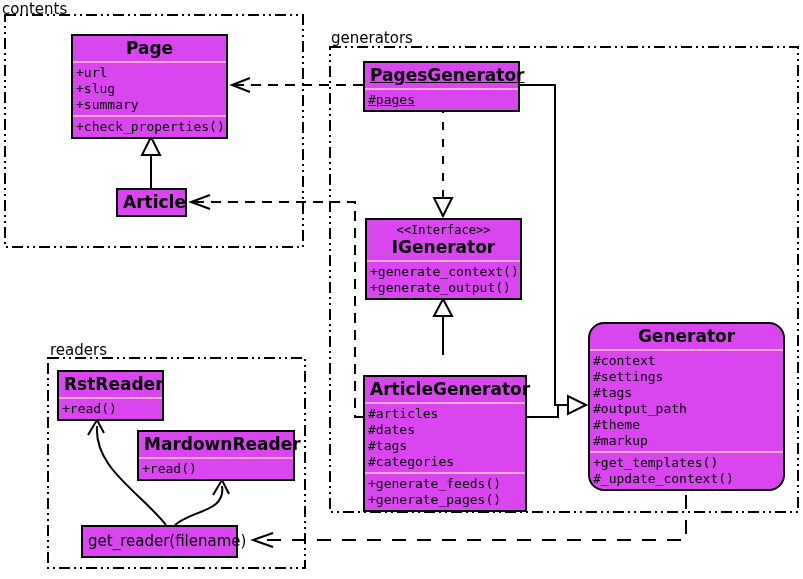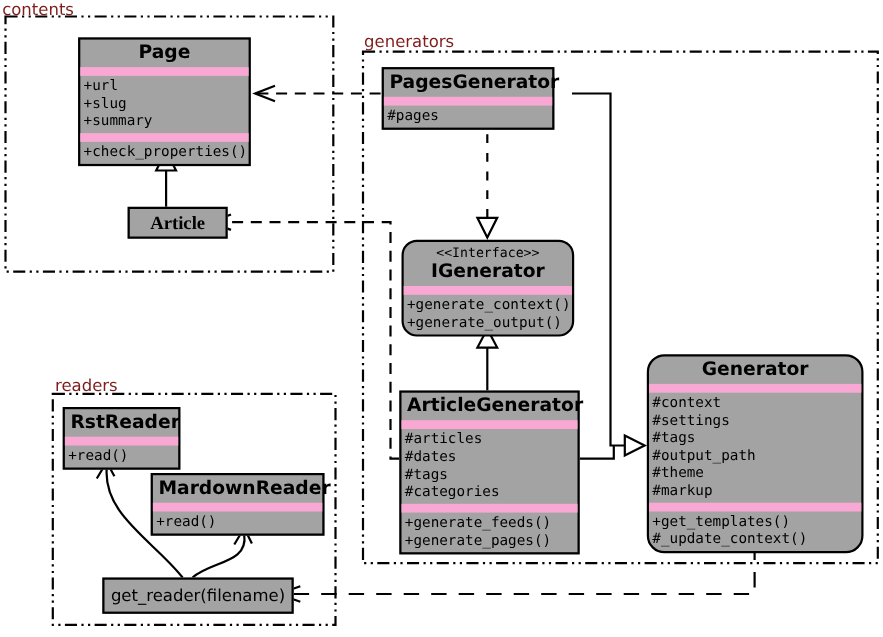--- a/index.html
+++ b/index.html
@@ -7,38 +7,38 @@
     position:relative;
     width:803px;height:579px;
     background:#ffffff;
     font-family:"DejaVu Sans","Liberation Sans",sans-serif;
     color:#000;
     overflow:hidden;
   }
   .connectors{position:absolute;left:0;top:0;z-index:1;}
   .pkg-label{
     position:absolute;z-index:3;
-    font-size:15px;line-height:18px;color:#7f1d1d;
+    font-size:15px;line-height:18px;color:#000000;
   }
   .uml-class{
     position:absolute;z-index:2;
-    background:#a3a3a3;border:2px solid #000;box-sizing:border-box;
+    background:#d946ef;border:2px solid #000;box-sizing:border-box;
   }
   .uml-title{
     padding:2px 5px;
     font-size:17px;line-height:21px;font-weight:bold;text-align:center;
     white-space:nowrap;
   }
   .uml-stereotype{
     font-family:"DejaVu Sans Mono","Liberation Mono",monospace;
     font-size:12px;line-height:14px;font-weight:normal;text-align:center;
     padding-top:3px;
   }
   .uml-sect{
-    border-top:8px solid #f9a8d4;
+    border-top:2px solid #f9a8d4;
     padding:2px 3px;
     font-family:"DejaVu Sans Mono","Liberation Mono",monospace;
     font-size:13px;
   }
   .uml-line{line-height:16px;white-space:pre;}
   .plain-box .uml-title{font-weight:normal;font-size:15px;padding:4px 5px;}
 </style>
 </head>
 <body>
 
@@ -108,41 +108,41 @@
     <div class="uml-sect">
       <div class="uml-line">+url</div>
       <div class="uml-line">+slug</div>
       <div class="uml-line">+summary</div>
     </div>
     <div class="uml-sect">
       <div class="uml-line">+check_properties()</div>
     </div>
   </div>
 
-  <div class="uml-class" style="left:116px;top:188px;width:91px;font-family:Liberation Serif, serif;">
+  <div class="uml-class" style="left:116px;top:188px;width:71px;">
     <div class="uml-title">Article</div>
   </div>
 
-  <div class="uml-class" style="left:347px;top:61px;width:157px;">
+  <div class="uml-class" style="left:363px;top:61px;width:157px;text-decoration:underline;">
     <div class="uml-title">PagesGenerator</div>
     <div class="uml-sect">
       <div class="uml-line">#pages</div>
     </div>
   </div>
 
-  <div class="uml-class" style="left:365px;top:218px;width:157px;border-radius:14px;">
+  <div class="uml-class" style="left:365px;top:218px;width:157px;">
     <div class="uml-stereotype">&lt;&lt;Interface&gt;&gt;</div>
     <div class="uml-title" style="padding-top:0;">IGenerator</div>
     <div class="uml-sect">
       <div class="uml-line">+generate_context()</div>
       <div class="uml-line">+generate_output()</div>
     </div>
   </div>
 
-  <div class="uml-class" style="left:363px;top:355px;width:164px;">
+  <div class="uml-class" style="left:363px;top:375px;width:164px;">
     <div class="uml-title">ArticleGenerator</div>
     <div class="uml-sect">
       <div class="uml-line">#articles</div>
       <div class="uml-line">#dates</div>
       <div class="uml-line">#tags</div>
       <div class="uml-line">#categories</div>
     </div>
     <div class="uml-sect">
       <div class="uml-line">+generate_feeds()</div>
       <div class="uml-line">+generate_pages()</div>
@@ -172,17 +172,17 @@
     </div>
   </div>
 
   <div class="uml-class" style="left:137px;top:430px;width:158px;">
     <div class="uml-title">MardownReader</div>
     <div class="uml-sect">
       <div class="uml-line">+read()</div>
     </div>
   </div>
 
-  <div class="uml-class plain-box" style="left:93px;top:525px;width:174px;">
+  <div class="uml-class plain-box" style="left:81px;top:525px;width:157px;">
     <div class="uml-title">get_reader(filename)</div>
   </div>
 
 </div>
 
 </body></html>

